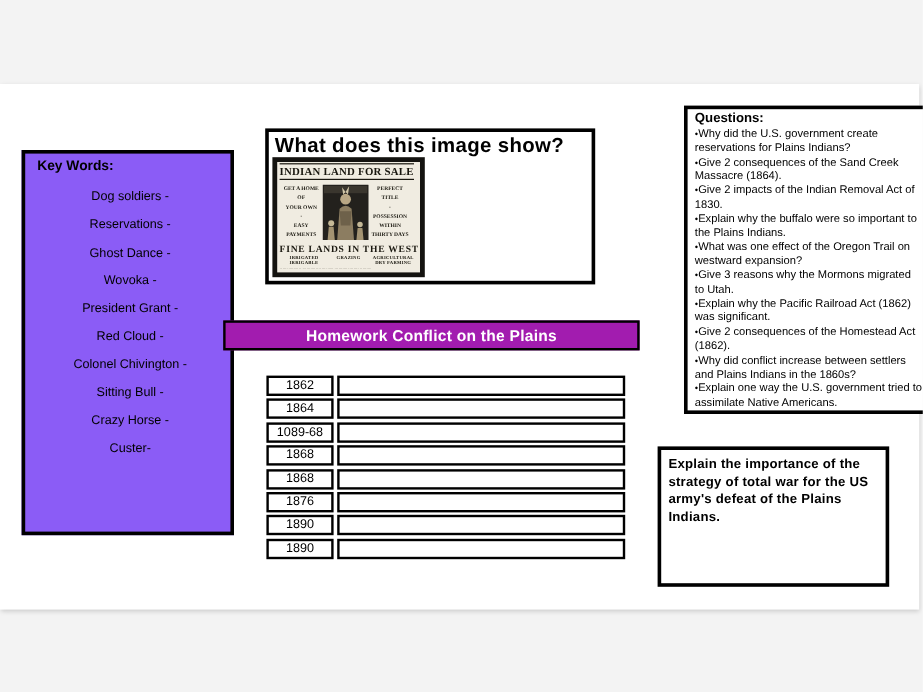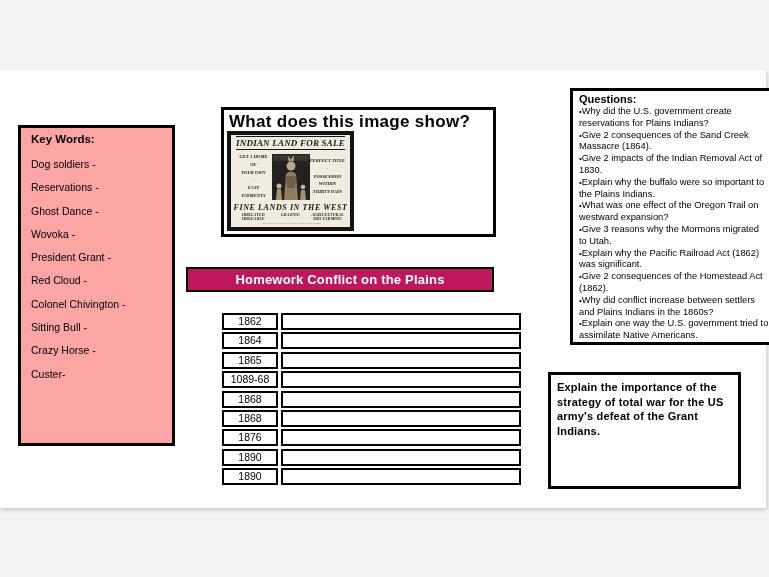--- a/index.html
+++ b/index.html
@@ -8,58 +8,58 @@
     background:#f3f3f3;
     font-family:"Liberation Sans","DejaVu Sans",sans-serif;
     -webkit-font-smoothing:antialiased;
   }
   .page{
     position:absolute;left:0;top:70px;width:766px;height:438px;
     background:#ffffff;box-shadow:1px 2px 4px rgba(0,0,0,0.18);
   }
   
   .kw-box{
-    position:absolute;left:18px;top:55px;width:157px;height:321px;
+    position:absolute;left:18px;top:55px;width:177px;height:321px;
     border:3px solid #000;box-sizing:border-box;
-    padding:5px 6px 0 10px;background:#fca5a5;
+    padding:5px 6px 0 10px;background:#8b5cf6;
   }
   .kw-title{font-size:11.5px;font-weight:bold;height:25px;color:#000;}
-  .kw-item{font-size:10.5px;height:23.3px;color:#000;}
+  .kw-item{font-size:10.5px;height:23.3px;color:#000;text-align:center;}
   
   .img-box{
     position:absolute;left:221px;top:37px;width:275px;height:130px;
     border:3px solid #000;box-sizing:border-box;background:#fff;
   }
   .img-prompt{font-size:17px;font-weight:bold;padding:2px 4px 0 5px;color:#000;letter-spacing:0.3px;}
   .poster{
     position:absolute;left:3px;top:21px;width:127px;height:100px;
     background:#141310;padding:4px;box-sizing:border-box;
   }
   .poster-inner{
     width:100%;height:100%;background:#f0ece1;box-sizing:border-box;
-    display:flex;flex-direction:column;align-items:center;
+    display:flex;flex-direction:column;align-items:flex-start;
     font-family:"Liberation Serif","DejaVu Serif",serif;color:#19170f;
-    padding:1px 2px;overflow:hidden;font-style:italic;
+    padding:1px 2px;overflow:hidden;
   }
   .poster-title{
     font-size:9px;font-weight:bold;text-align:center;white-space:nowrap;
     border-top:1px solid #19170f;border-bottom:1px solid #19170f;
     padding:1px 0;letter-spacing:0.2px;
   }
   .poster-mid{display:flex;flex:1;align-items:center;justify-content:space-between;padding:1px 0;}
   .poster-col{width:36px;text-align:center;font-weight:bold;font-size:4.6px;line-height:1.7;}
   .poster-photo{width:38px;height:46px;background:#23211d;flex:0 0 auto;}
   .poster-sub{font-size:8px;font-weight:bold;text-align:center;white-space:nowrap;letter-spacing:0.6px;}
   .poster-cols{display:flex;justify-content:space-between;font-size:3.9px;font-weight:bold;text-align:center;padding:1px 2px 0 2px;letter-spacing:0.2px;}
   .poster-cols span{width:33%;}
   .poster-fine{font-size:3px;text-align:center;white-space:nowrap;overflow:hidden;color:#3a372c;padding-top:1px;}
   
   .banner{
-    position:absolute;left:186px;top:197px;width:308px;height:25px;
-    background:#be185d;border:2.5px solid #000;box-sizing:border-box;
+    position:absolute;left:186px;top:197px;width:347px;height:25px;
+    background:#a21caf;border:2.5px solid #000;box-sizing:border-box;
     display:flex;align-items:center;justify-content:center;
   }
   .banner span{color:#ffffff;font-weight:bold;font-size:13px;letter-spacing:0.2px;}
   
   .timeline{position:absolute;left:202px;top:243px;width:319px;}
   .t-row{display:flex;margin-bottom:2.4px;padding-left:20px;}
   .t-year{
     width:56px;height:17px;border:2px solid #000;box-sizing:border-box;
     font-size:10.5px;text-align:center;line-height:12.5px;color:#000;
     flex:0 0 auto;margin-right:3px;background:#fff;
@@ -153,24 +153,20 @@
   <div class="timeline">
     <div class="t-row">
       <div class="t-year">1862</div>
       <div class="t-entry"></div>
     </div>
     <div class="t-row">
       <div class="t-year">1864</div>
       <div class="t-entry"></div>
     </div>
     <div class="t-row">
-      <div class="t-year">1865</div>
-      <div class="t-entry"></div>
-    </div>
-    <div class="t-row">
       <div class="t-year">1089-68</div>
       <div class="t-entry"></div>
     </div>
     <div class="t-row">
       <div class="t-year">1868</div>
       <div class="t-entry"></div>
     </div>
     <div class="t-row">
       <div class="t-year">1868</div>
       <div class="t-entry"></div>
@@ -197,16 +193,16 @@
     <div class="q-item"><span class="q-bullet">•</span><span>Explain why the buffalo were so important to the Plains Indians.</span></div>
     <div class="q-item"><span class="q-bullet">•</span><span>What was one effect of the Oregon Trail on westward expansion?</span></div>
     <div class="q-item"><span class="q-bullet">•</span><span>Give 3 reasons why the Mormons migrated to Utah.</span></div>
     <div class="q-item"><span class="q-bullet">•</span><span>Explain why the Pacific Railroad Act (1862) was significant.</span></div>
     <div class="q-item"><span class="q-bullet">•</span><span>Give 2 consequences of the Homestead Act (1862).</span></div>
     <div class="q-item"><span class="q-bullet">•</span><span>Why did conflict increase between settlers and Plains Indians in the 1860s?</span></div>
     <div class="q-item"><span class="q-bullet">•</span><span>Explain one way the U.S. government tried to assimilate Native Americans.</span></div>
   </div>
 
   <div class="task-box">
-    <div class="task-text">Explain the importance of the strategy of total war for the US army's defeat of the Grant Indians.</div>
+    <div class="task-text">Explain the importance of the strategy of total war for the US army's defeat of the Plains Indians.</div>
   </div>
 
 </div>
 
 </body></html>

